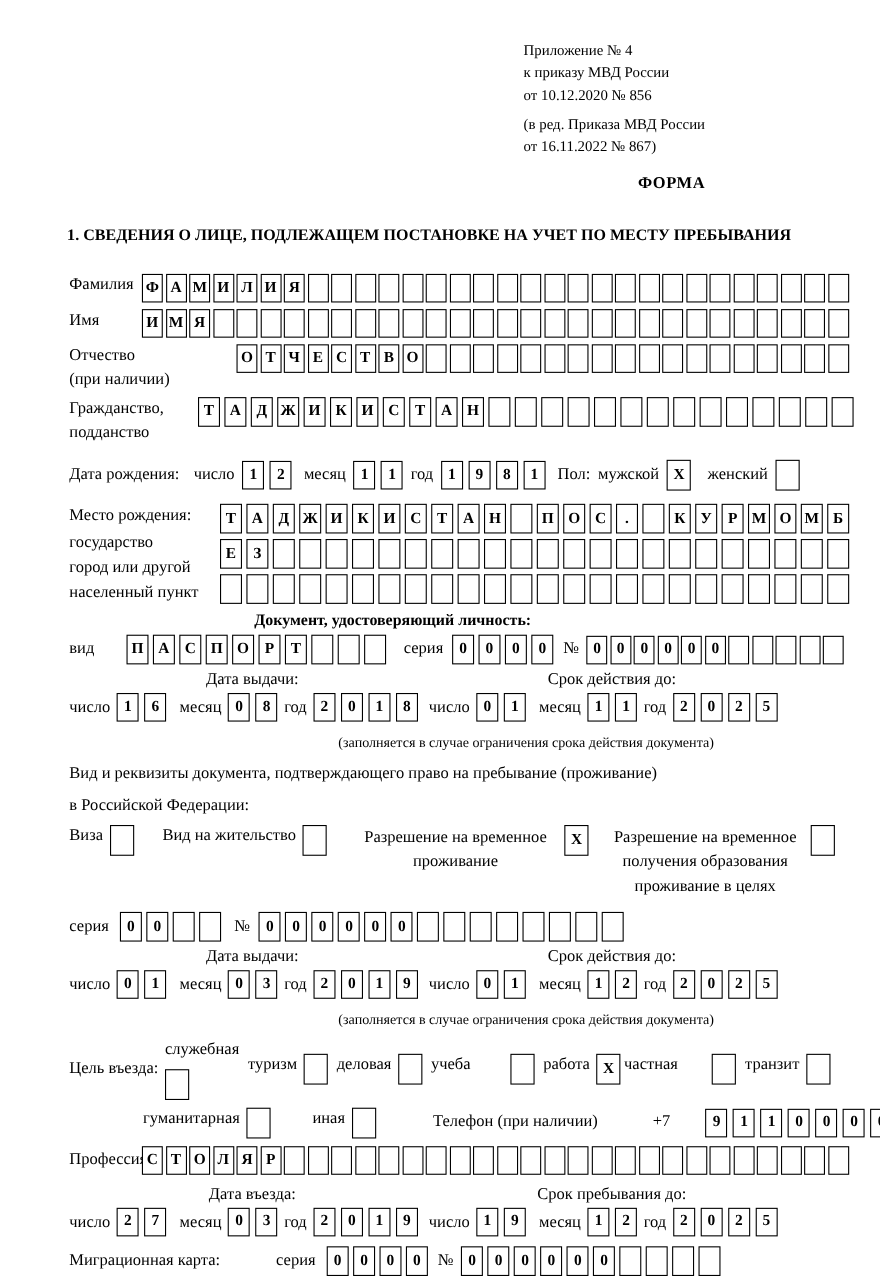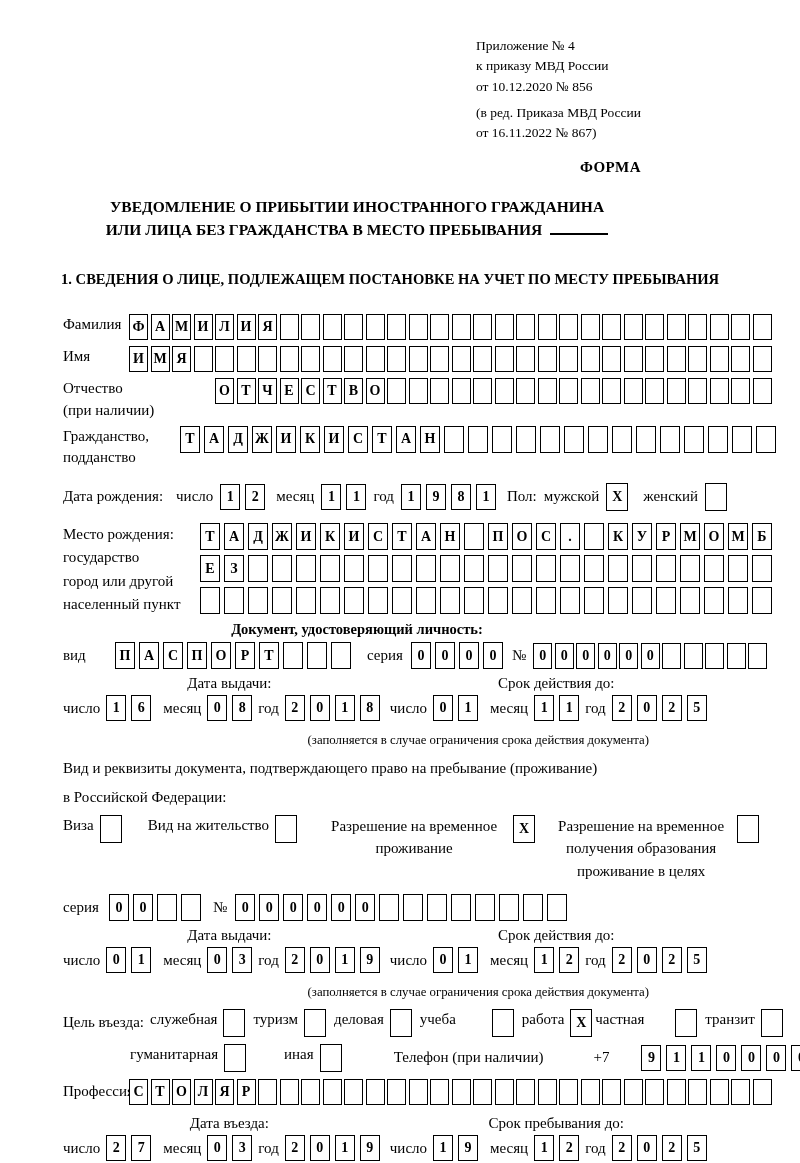--- a/index.html
+++ b/index.html
@@ -58,26 +58,20 @@
   <div class="appendix">
     <div>Приложение № 4</div>
     <div>к приказу МВД России</div>
     <div>от 10.12.2020 № 856</div>
     <div class="gap"></div>
     <div>(в ред. Приказа МВД России</div>
     <div>от 16.11.2022 № 867)</div>
   </div>
   <div class="forma">ФОРМА</div>
 
-  <div class="title">
-    <div>УВЕДОМЛЕНИЕ О ПРИБЫТИИ ИНОСТРАННОГО ГРАЖДАНИНА</div>
-    <div>
-      <span>ИЛИ ЛИЦА БЕЗ ГРАЖДАНСТВА В МЕСТО ПРЕБЫВАНИЯ</span><span class="blank-line"></span>
-    </div>
-  </div>
 
   <div class="sec-heading">1. СВЕДЕНИЯ О ЛИЦЕ, ПОДЛЕЖАЩЕМ ПОСТАНОВКЕ НА УЧЕТ ПО МЕСТУ ПРЕБЫВАНИЯ</div>
 
   <div class="row" style="margin-top:26px;">
     <div class="lbl" style="width:66px;">Фамилия</div>
     <div class="cells sm">
         <span>Ф</span>
         <span>А</span>
         <span>М</span>
         <span>И</span>
@@ -528,21 +522,21 @@
             <span>2</span>
             <span>5</span>
           </div>
       </div>
     </div>
   </div>
   <div class="note-right">(заполняется в случае ограничения срока действия документа)</div>
 
   <div class="row" style="margin-top:9px; align-items:center;">
     <span class="lbl">Цель въезда:</span>
-    <div class="opt" style="margin-left:6px;">
+    <div class="opt" style="margin-left:6px;flex-direction:column;">
         <span class="lbl">служебная</span>
         <div class="cells cb">
           <span></span>
         </div>
       </div>
     <div class="opt" style="margin-left:8px;">
         <span class="lbl">туризм</span>
         <div class="cells cb">
           <span></span>
         </div>

